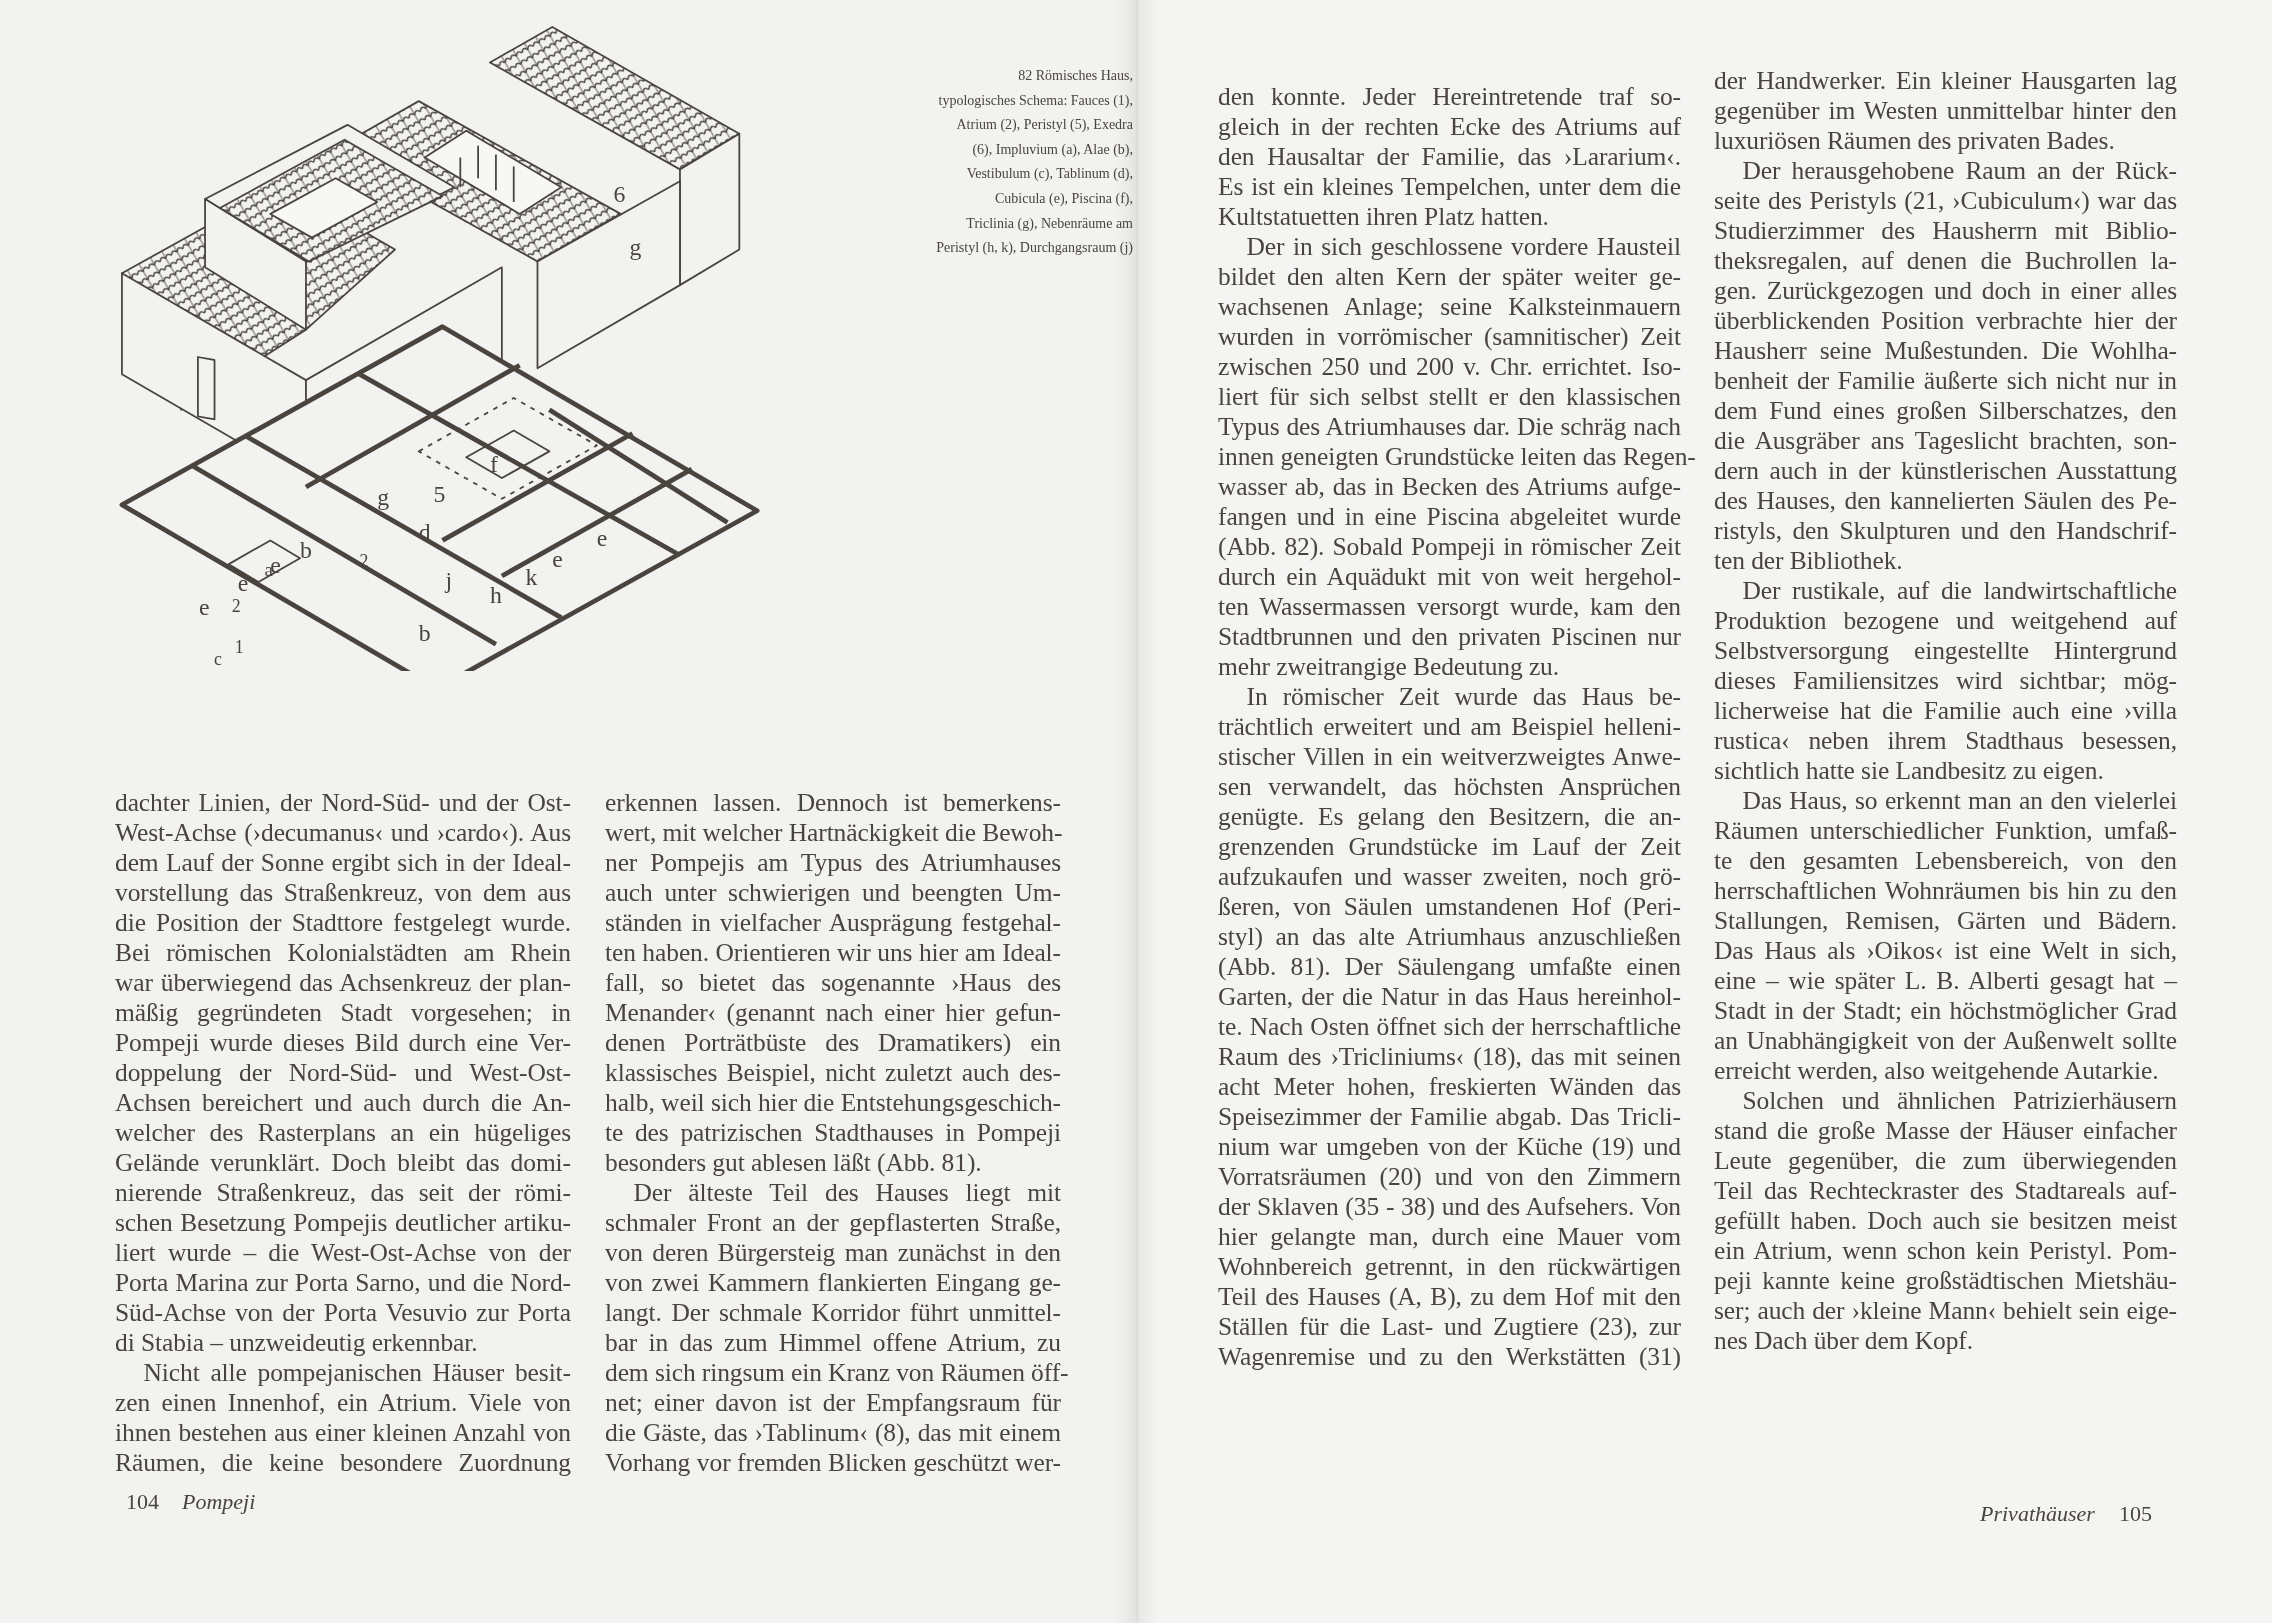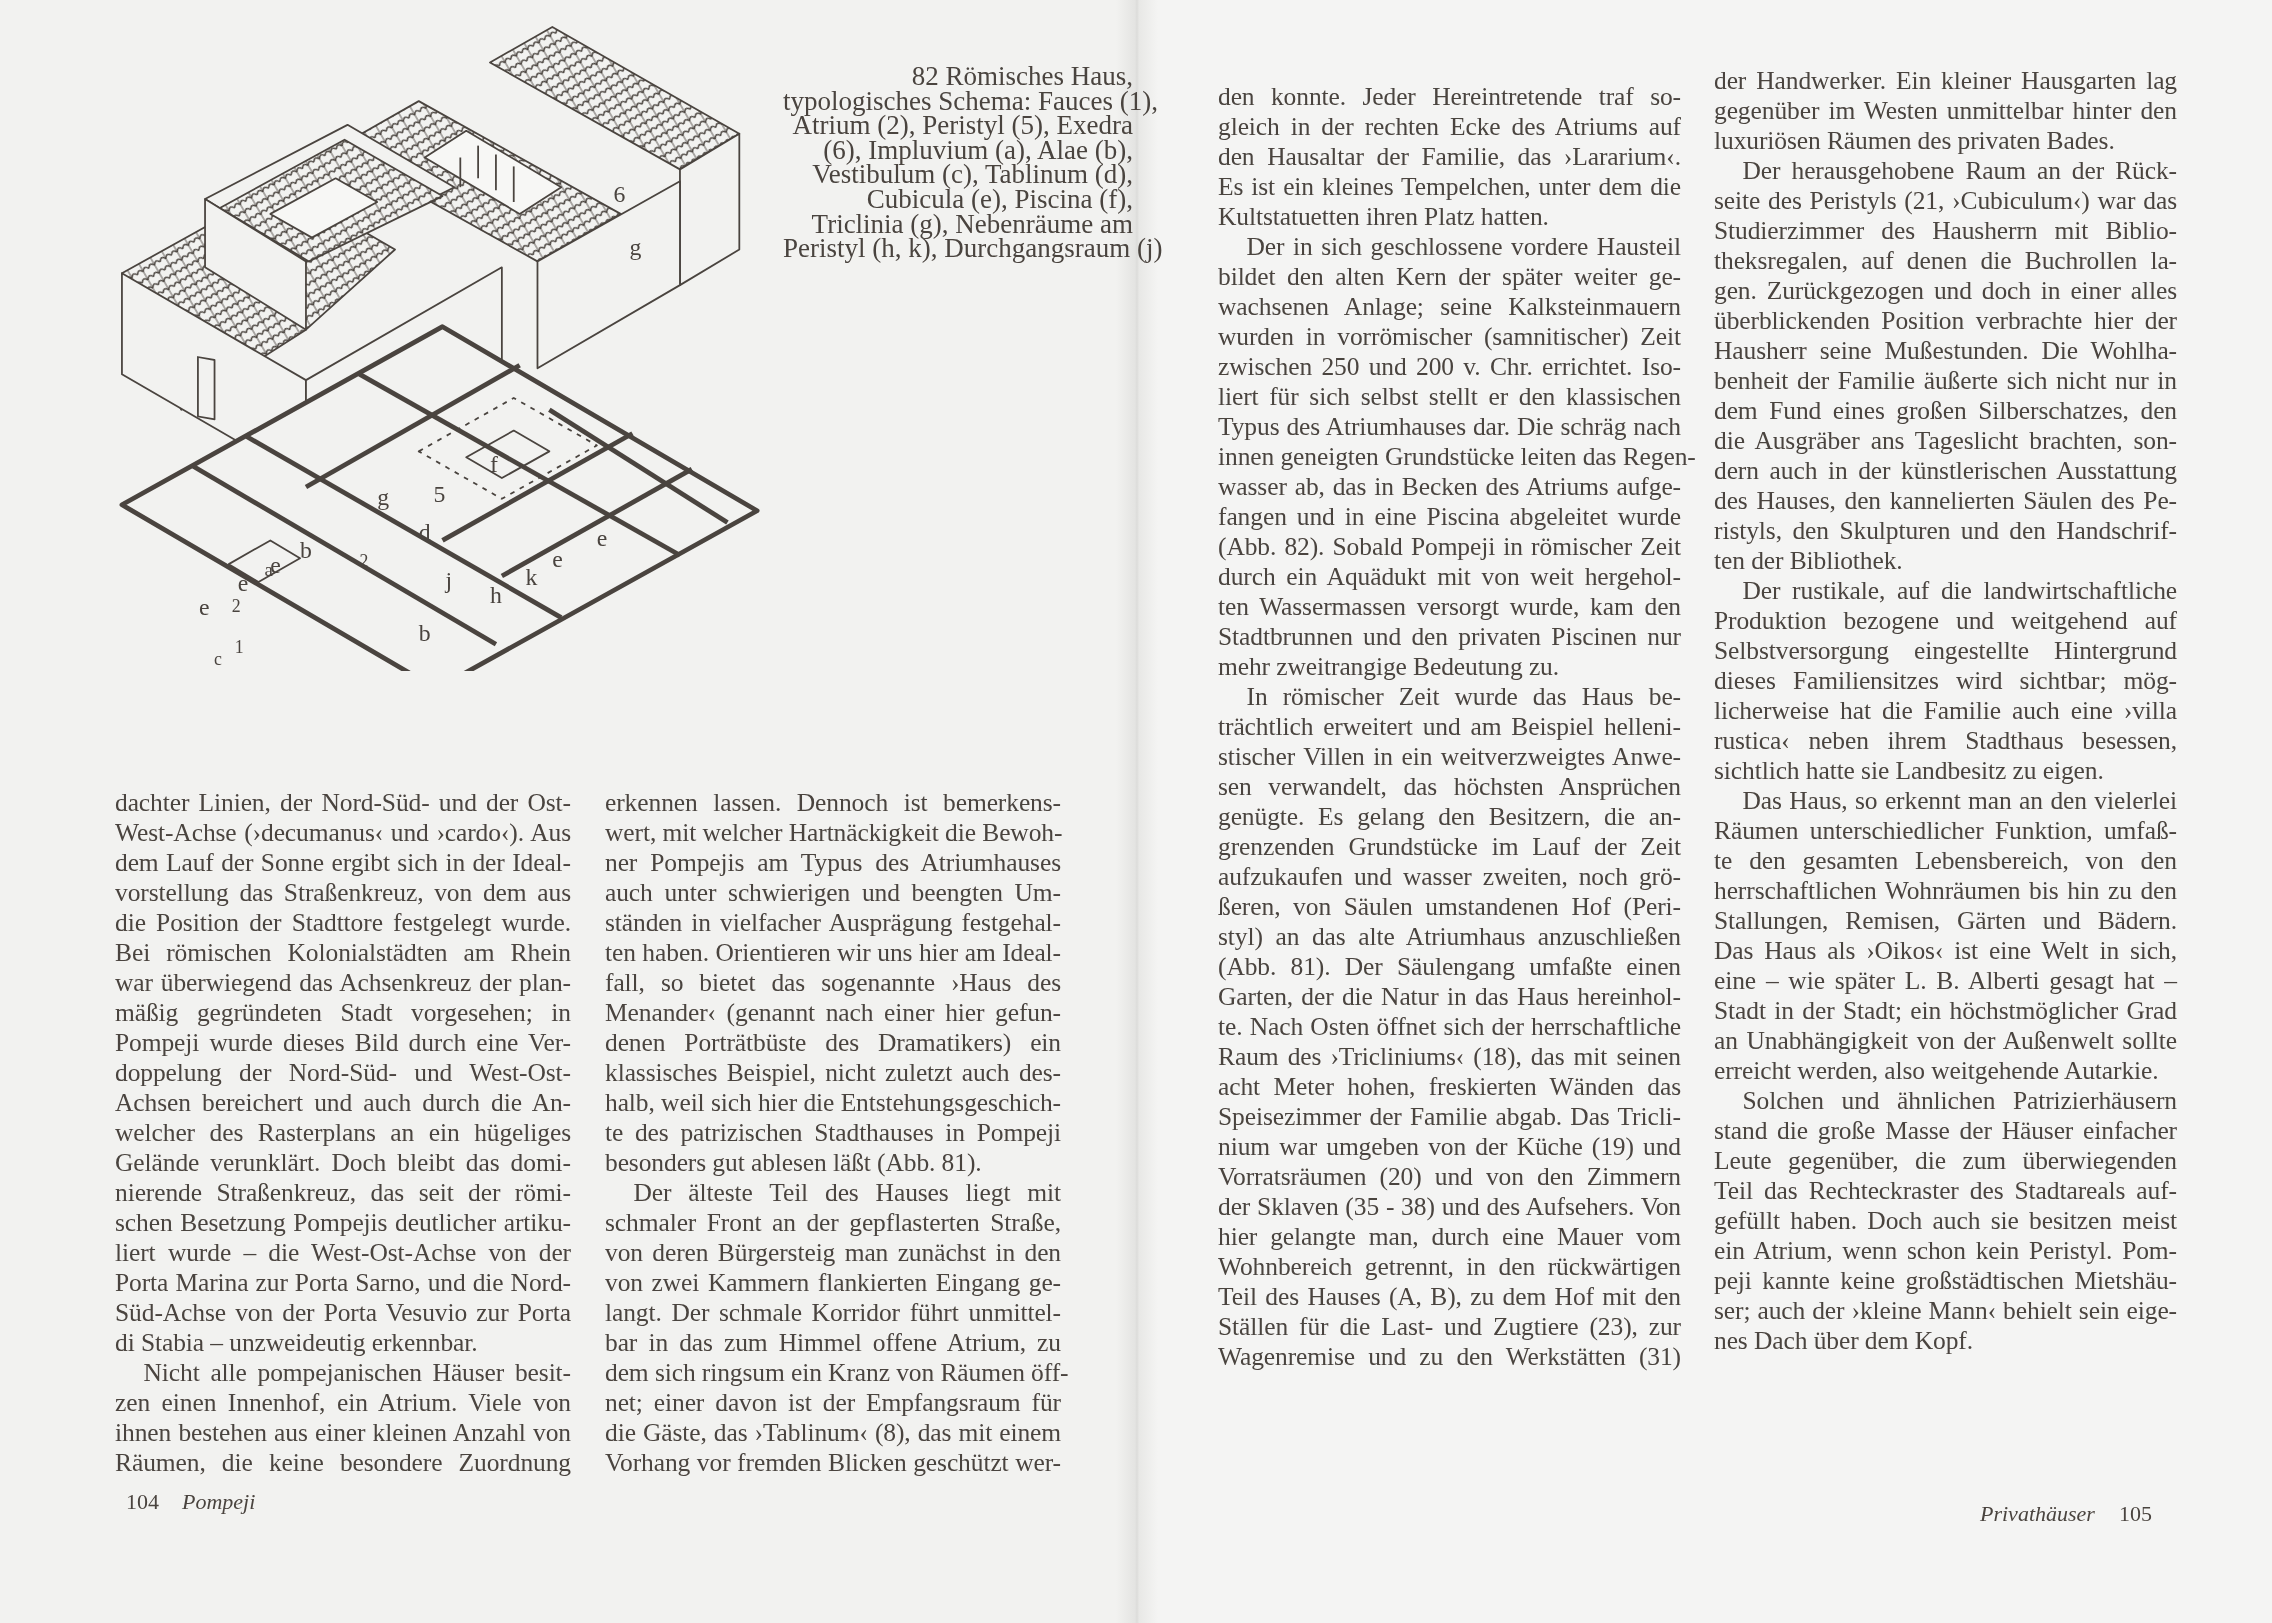--- a/index.html
+++ b/index.html
@@ -24,21 +24,21 @@
     font-size: 25.5px;
     line-height: 30px;
     text-align: justify;
     letter-spacing: -0.1px;
   }
   .col .line { display: block; text-align: justify; text-align-last: justify; white-space: nowrap; height: 30px; }
   .col .line.last { text-align-last: left; }
   .col .line.indent { padding-left: 28.5px; }
   .caption {
     position: absolute; left: 783px; top: 64px; width: 350px;
-    font-size: 27px; line-height: 24.6px; text-align: right;
+    font-size: 14px; line-height: 24.6px; text-align: right;
   }
   .caption .cline { display: block; white-space: nowrap; }
   .folio {
     position: absolute; top: 1489px; font-size: 22px; line-height: 26px;
   }
   .folio .title { font-style: italic; }
   .figure {
     position: absolute; left: 110px; top: 18px; width: 665px; height: 653px;
   }
 </style>

